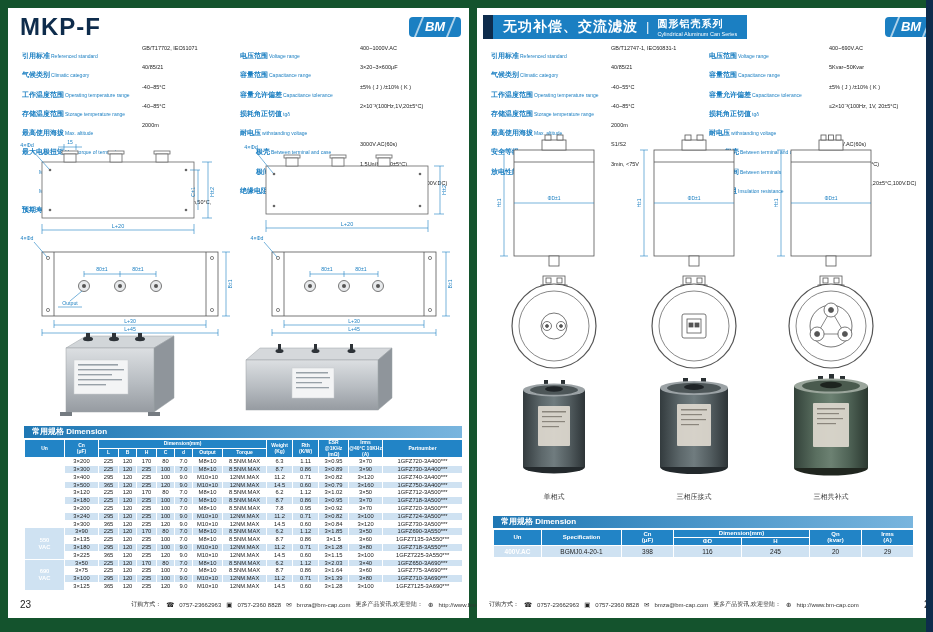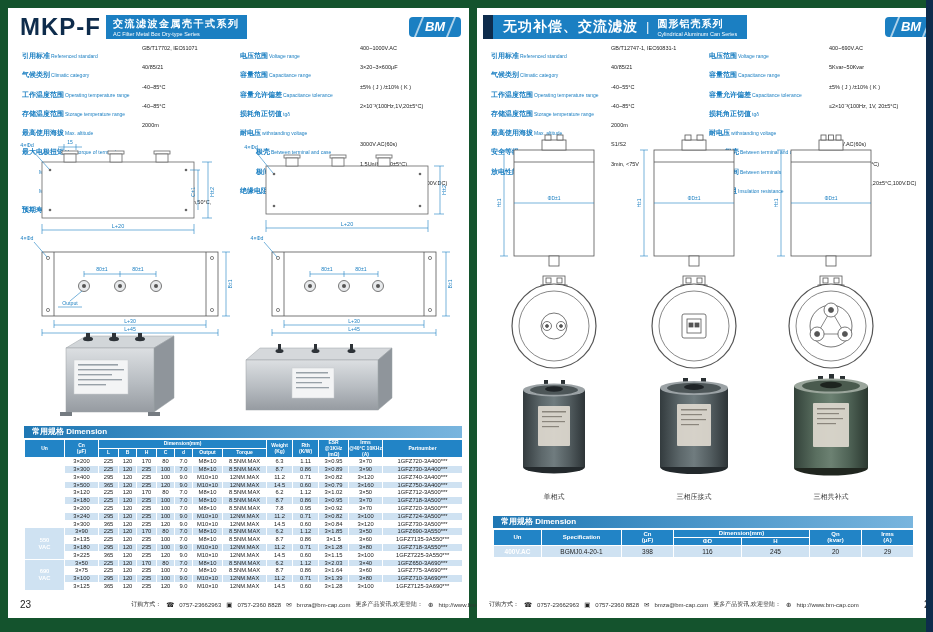--- a/index.html
+++ b/index.html
@@ -67,24 +67,20 @@
 </style>
 </head>
 <body>
 
 <div class="canvas">
 
   <div class="page left">
 
     <div class="lp-hdr">
       <span class="model">MKP-F</span>
-      <div class="hdr-box">
-        <span class="cnL">交流滤波金属壳干式系列</span>
-        <span class="enL">AC Filter Metal Box Dry-type Series</span>
-      </div>
       <div class="logo">
           <span>BM</span>
         </div>
     </div>
 
     <div class="specs">
       <div class="spec-col">
           <div class="spec-row">
             <span class="spec-label"><span class="cn">引用标准</span><span class="en">Referenced standard</span></span>
             <span class="spec-val">GB/T17702, IEC61071</span>

